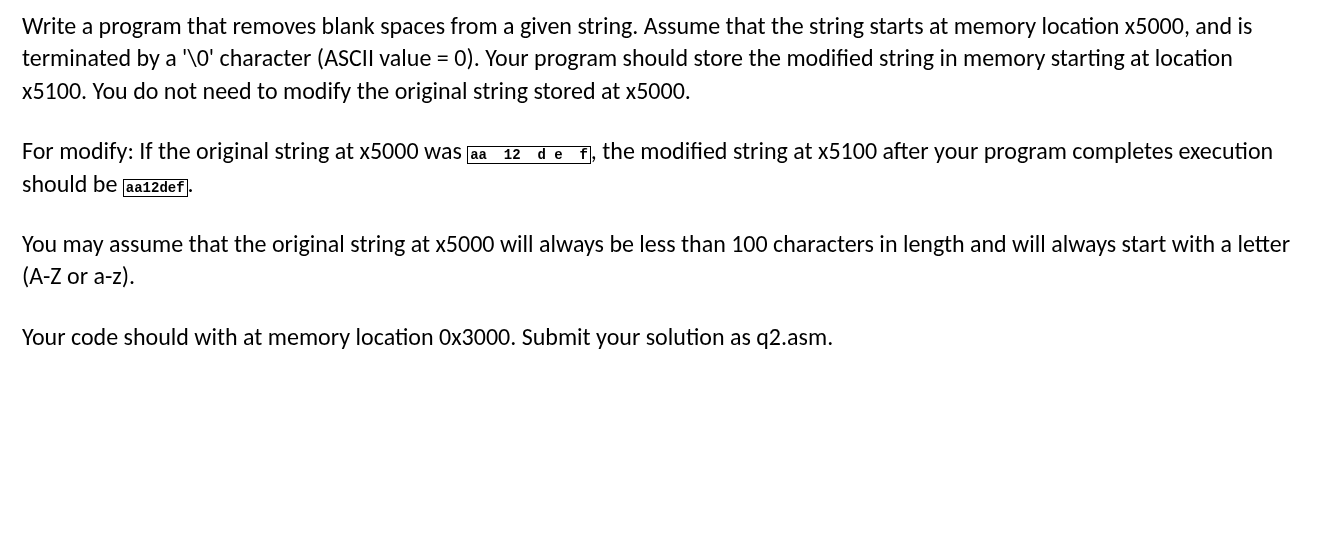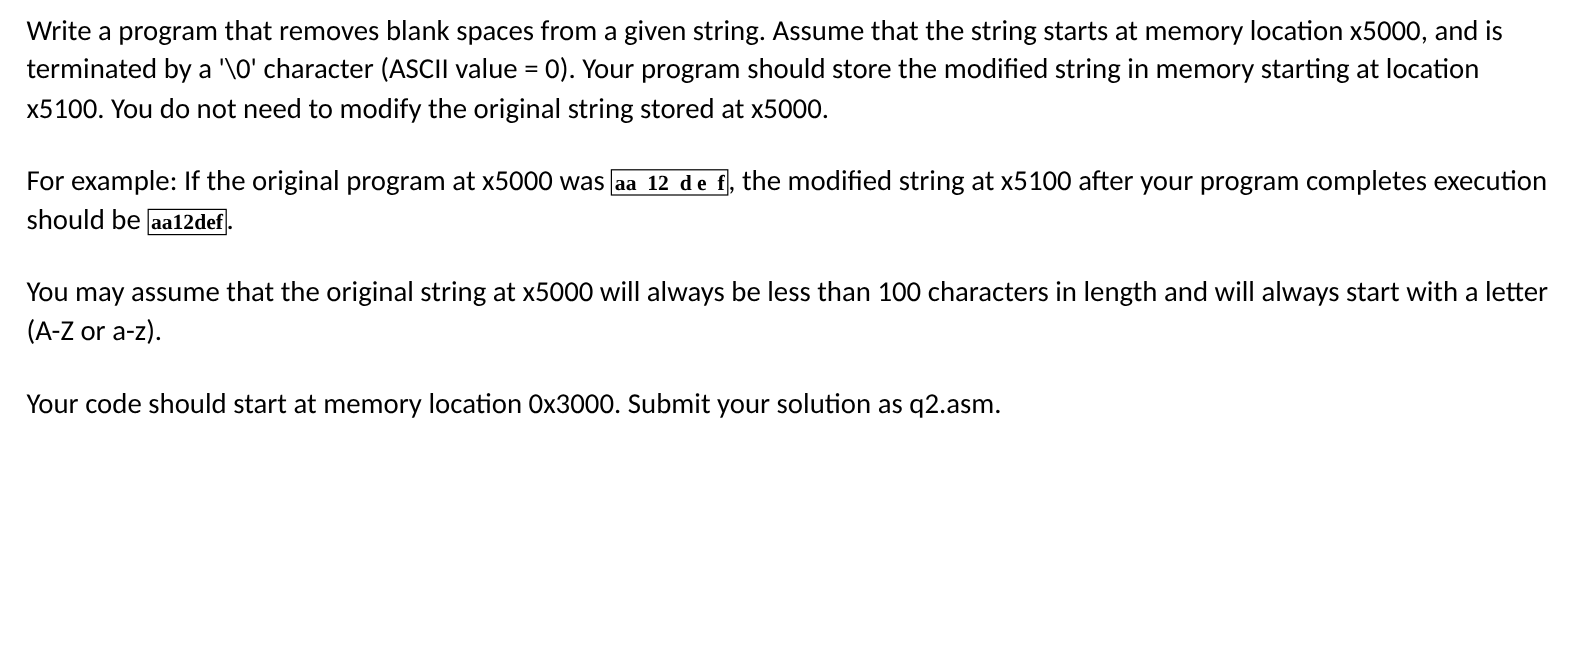--- a/index.html
+++ b/index.html
@@ -13,37 +13,37 @@
       line-height: 1.35;
       color: #000;
       background: #fff;
       padding: 10px 22px;
       width: 1320px;
     }
     p {
       margin-bottom: 28px;
     }
     .boxed {
-      font-family: Liberation Serif, serif;
+      font-family: Liberation Mono, monospace;
       font-weight: bold;
       border: 1.5px solid #000;
       padding: 0 2px;
       white-space: pre;
-      font-size: 18px;
+      font-size: 14px;
     }
     .bold {
       font-weight: normal;
     }
   </style>
 </head>
 <body>
 
 <p>Write a program that removes blank spaces from a given string. Assume that the string starts at memory location x5000, and is terminated by a '\0' character (ASCII value = 0). Your program should store the modified string in memory starting at location x5100. You do not need to modify the original string stored at x5000.</p>
 
 <p>
-  <span>For example: If the original program at x5000 was </span><span class="boxed">aa  12  d e  f</span><span>, the modified string at x5100 after your program completes execution should be </span><span class="boxed">aa12def</span><span>.</span>
+  <span>For modify: If the original string at x5000 was </span><span class="boxed">aa  12  d e  f</span><span>, the modified string at x5100 after your program completes execution should be </span><span class="boxed">aa12def</span><span>.</span>
 </p>
 
 <p>You may assume that the original string at x5000 will always be less than 100 characters in length and will always start with a letter (A-Z or a-z).</p>
 
 <p>
-  <span>Your code should start at memory location 0x3000. Submit your solution as </span><span class="bold">q2.asm</span><span>.</span>
+  <span>Your code should with at memory location 0x3000. Submit your solution as </span><span class="bold">q2.asm</span><span>.</span>
 </p>
 
 </body></html>

